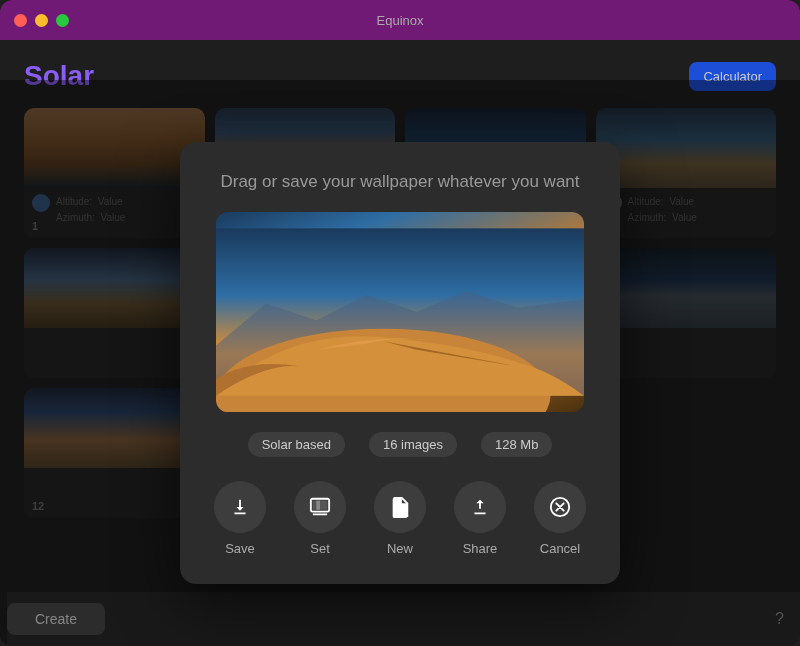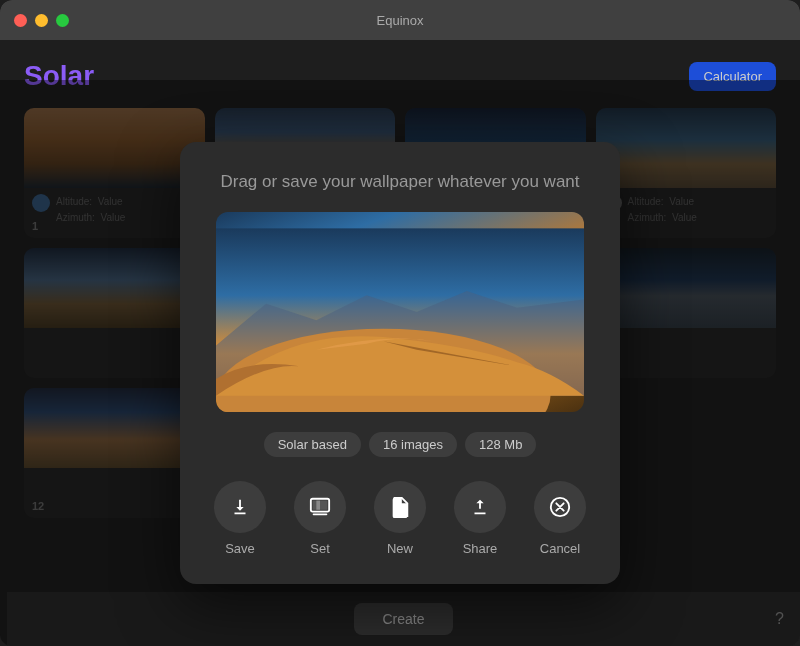--- a/index.html
+++ b/index.html
@@ -10,21 +10,21 @@
       background: #1e1e1e;
       font-family: -apple-system, BlinkMacSystemFont, 'Helvetica Neue', sans-serif;
       overflow: hidden;
       position: relative;
       border-radius: 12px;
     }
 
     
     .titlebar {
       height: 40px;
-      background: #404040;
+      background: #701a75;
       display: flex;
       align-items: center;
       justify-content: center;
       position: relative;
       border-radius: 12px 12px 0 0;
     }
 
     .titlebar-buttons {
       position: absolute;
       left: 14px;
@@ -180,21 +180,21 @@
     }
 
     
     .preview-svg {
       width: 100%;
       height: 100%;
     }
 
     .modal-tags {
       display: flex;
-      gap: 8px;
+      gap: 24px;
       justify-content: center;
       margin-bottom: 24px;
     }
 
     .tag {
       background: #3d3d3d;
       color: #ccc;
       border-radius: 20px;
       padding: 5px 14px;
       font-size: 13px;
@@ -244,21 +244,21 @@
     
     .bottom-bar {
       position: absolute;
       bottom: 0;
       left: 0;
       right: 0;
       height: 54px;
       background: #2a2a2a;
       display: flex;
       align-items: center;
-      justify-content: center;
+      justify-content: flex-start;
       gap: 10px;
       margin-left: 7px;
     }
 
     .create-btn {
       background: #4a4a4a;
       color: #ddd;
       border: none;
       border-radius: 8px;
       padding: 8px 28px;

